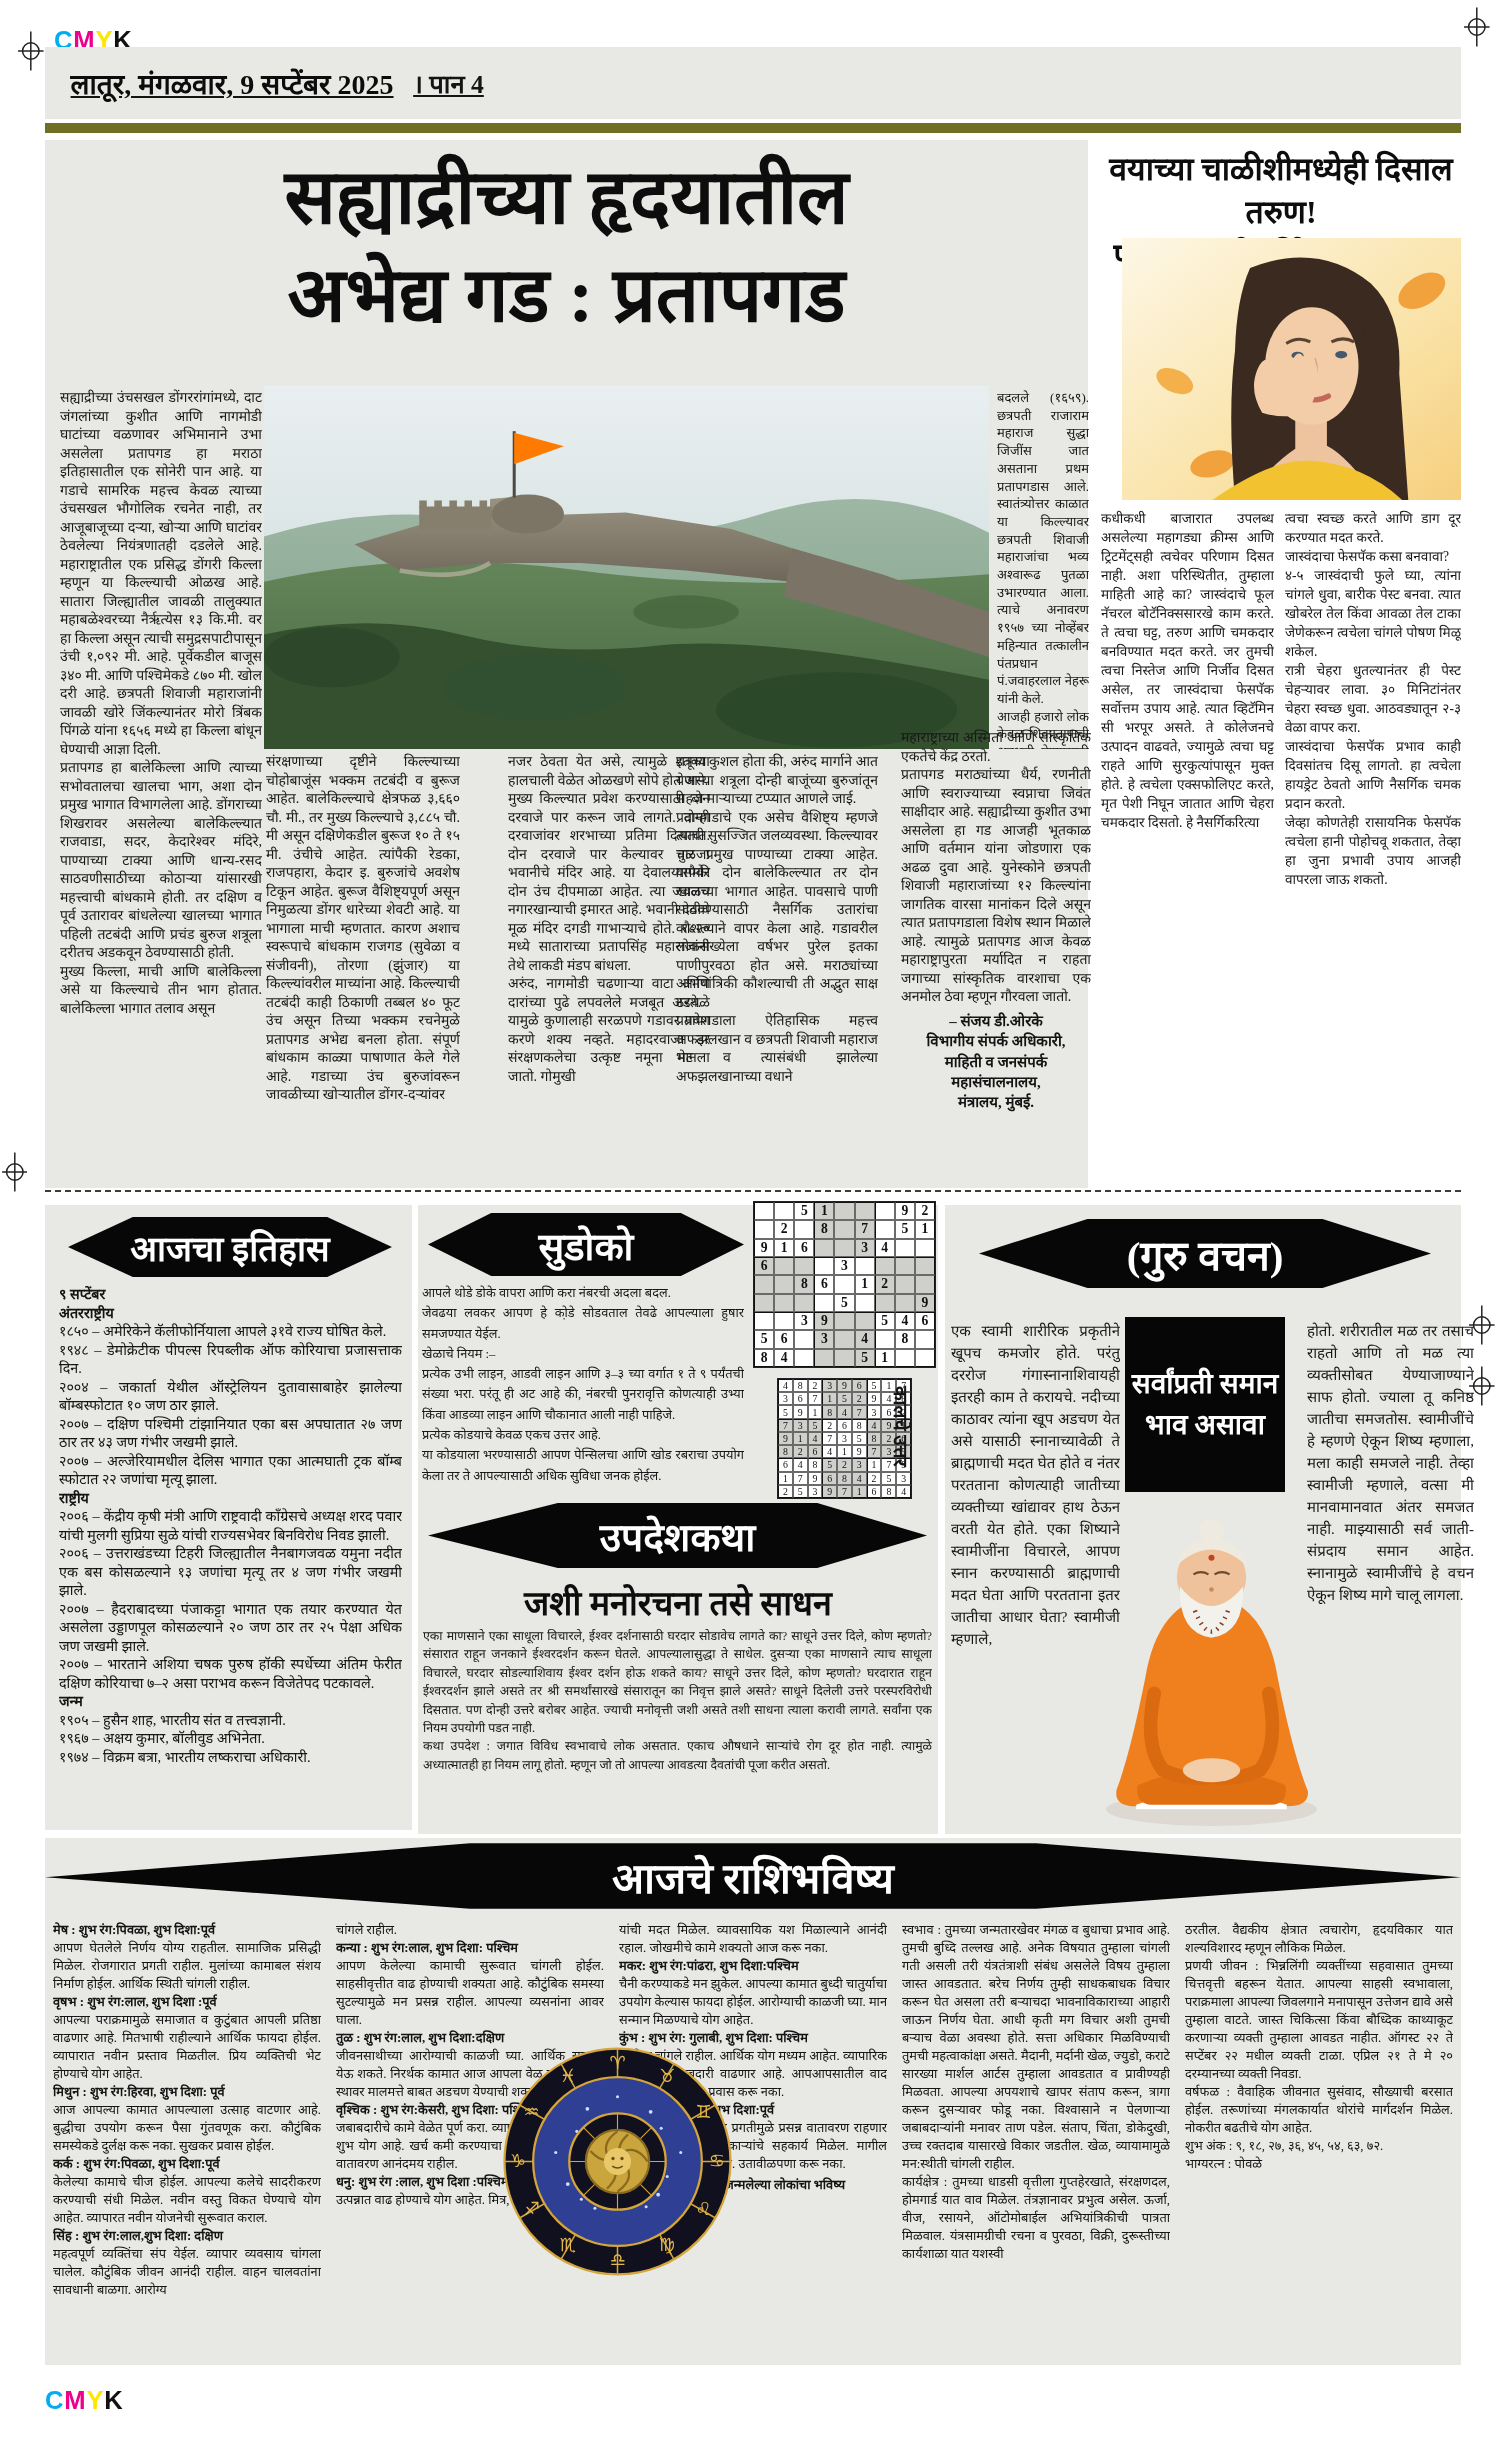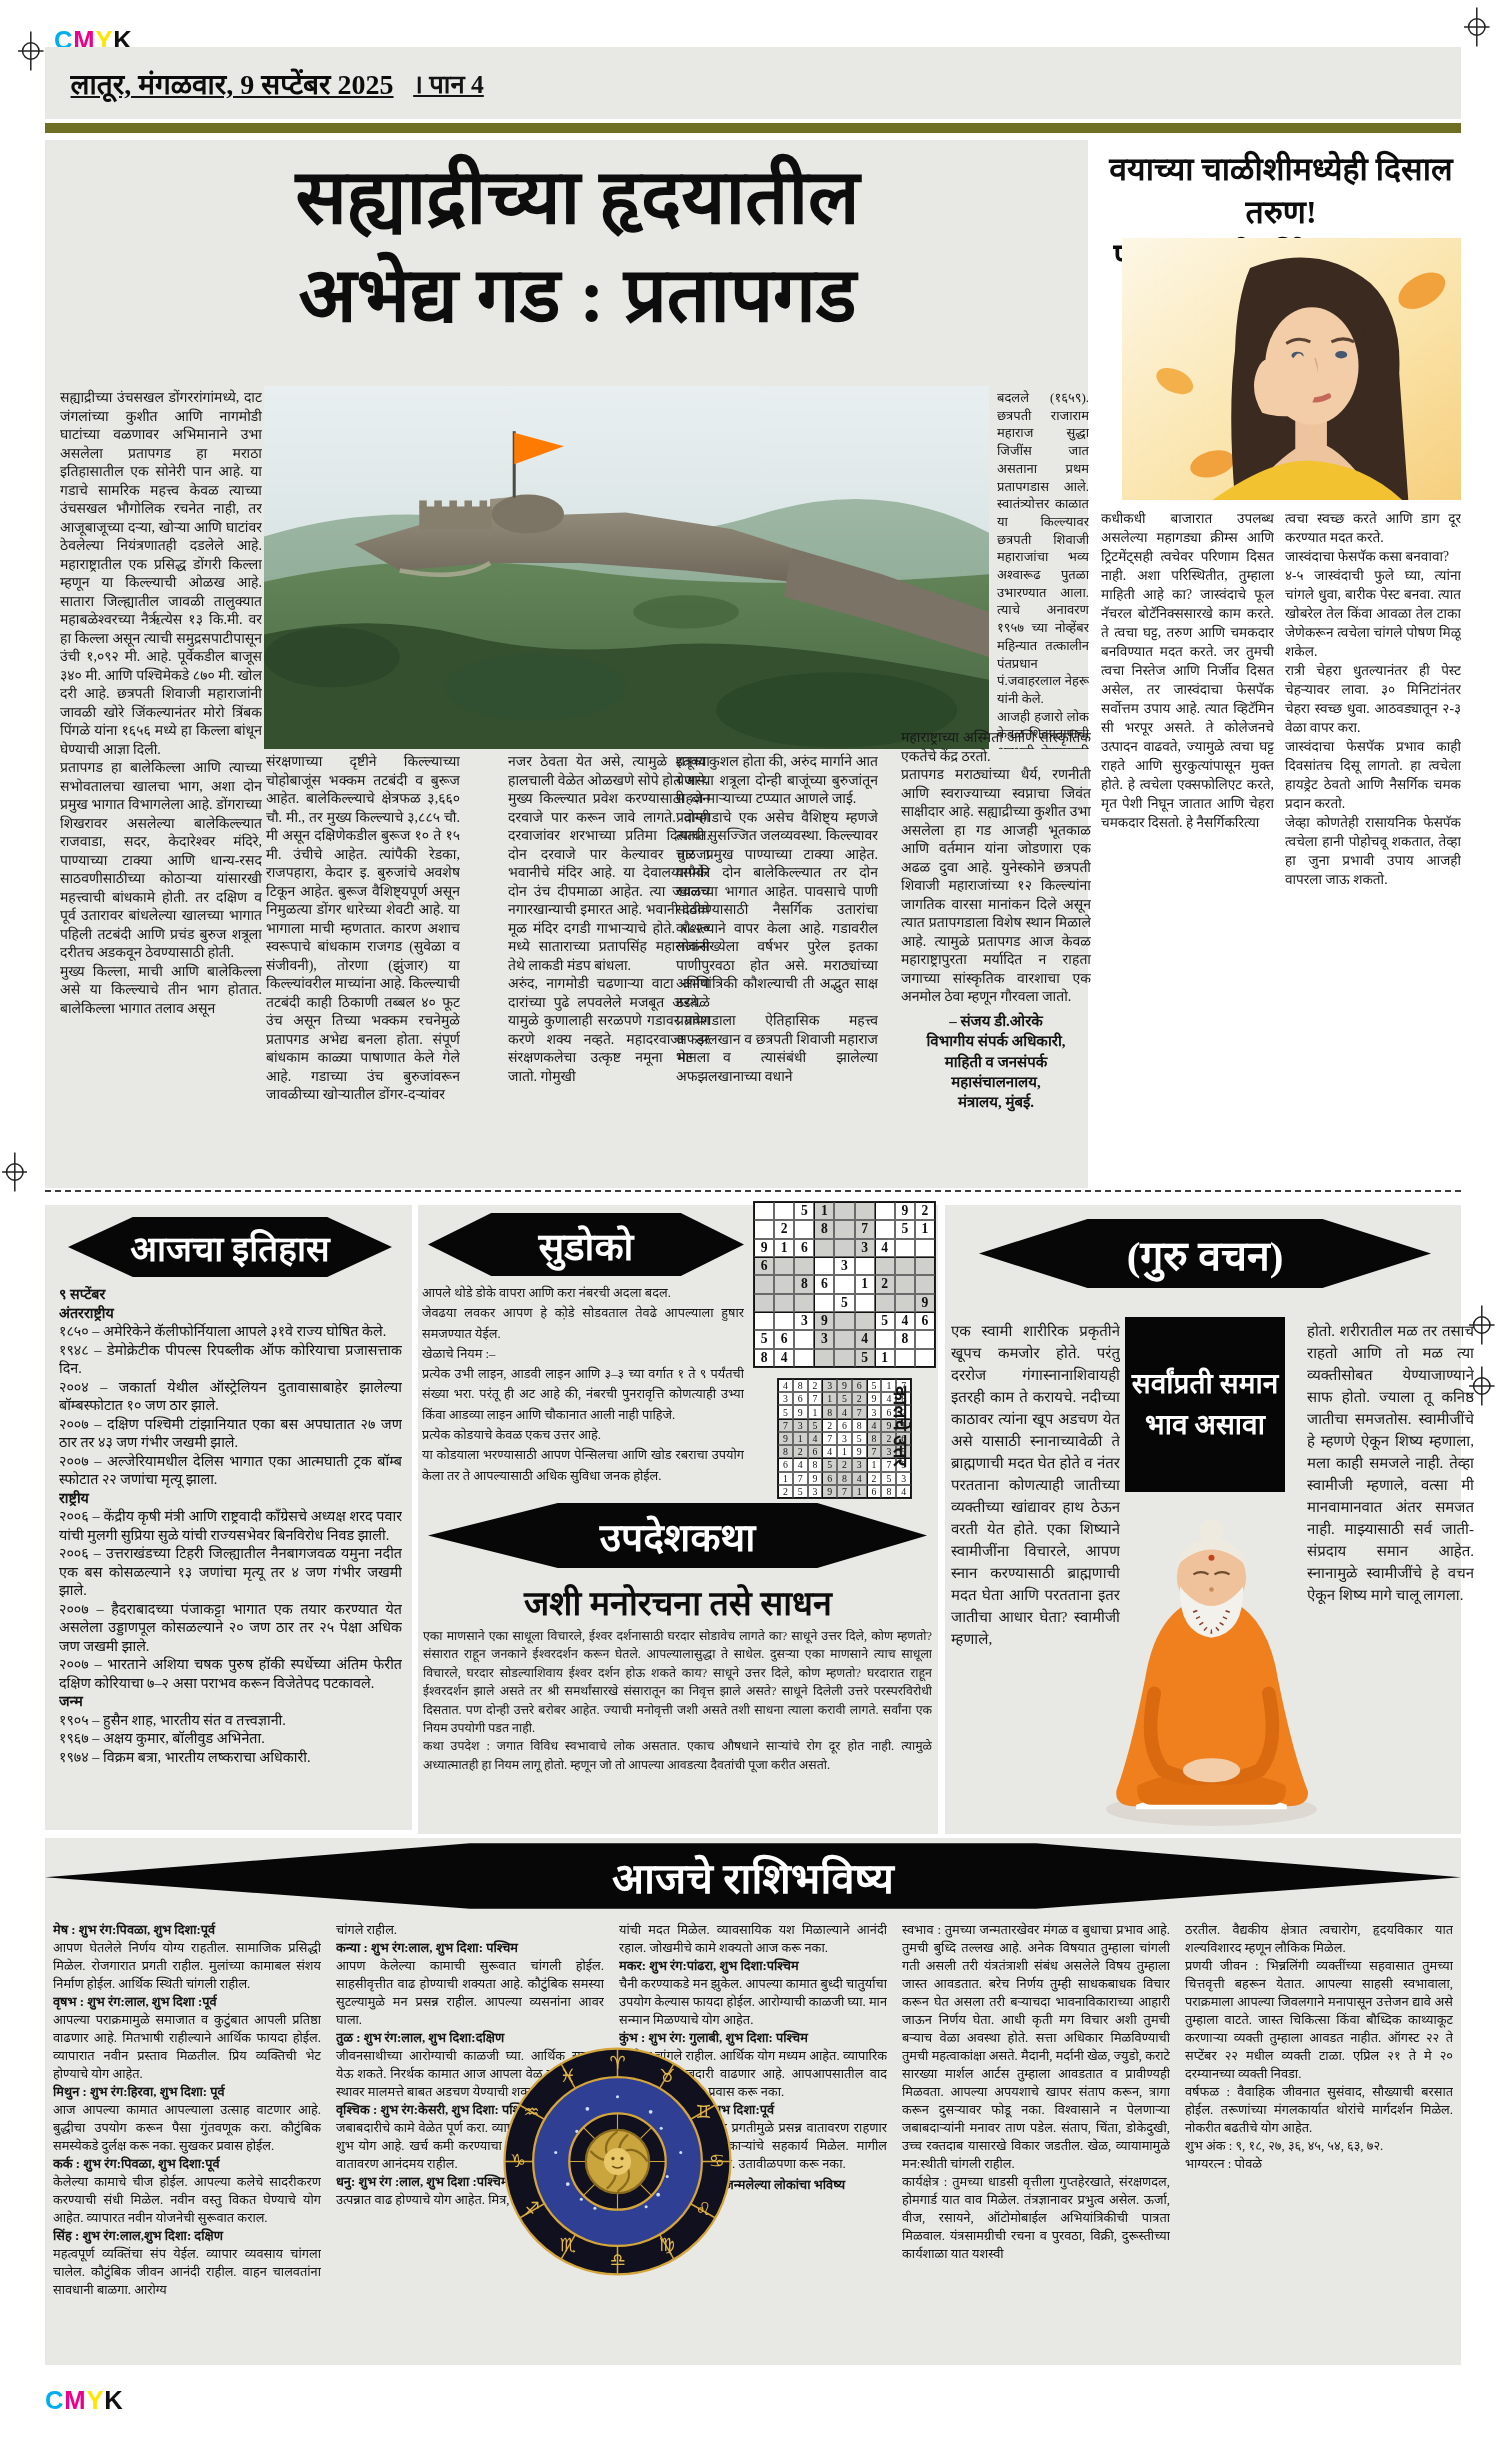--- a/index.html
+++ b/index.html
@@ -14,21 +14,21 @@
   .cmyk .c{color:#00aeef}.cmyk .m{color:#ec008c}.cmyk .y{color:#ffe600}.cmyk .k{color:#111}
   
   #masthead{left:45px;top:47px;width:1416px;height:72px;display:flex;align-items:center;justify-content:space-between;padding:0 25.6px;box-sizing:border-box;}
   #masthead .mtitle{font-size:57px;font-weight:900;color:#0c0c0c;text-shadow:1.5px 1.5px 0 #bdbdb8;}
   #masthead .mtag{font-size:22px;font-weight:bold;color:#1c1c1c;margin-left:21px;}
   #masthead .mdate{font-size:28px;font-weight:900;color:#0c0c0c;}
   #masthead .mpage{font-size:25.6px;font-weight:900;margin-left:19.6px;}
   #olive-rule{position:absolute;left:45px;top:123px;width:1416px;height:9.8px;background:#6e6e25;}
   
   #main-panel{left:45px;top:140px;width:1043px;height:1048px;}
-  #headline{position:absolute;left:45px;top:148px;width:1043px;text-align:center;font-weight:900;color:#0d0d0d;font-size:76px;line-height:1.29;padding-left:11px;}
+  #headline{position:absolute;left:45px;top:148px;width:1043px;text-align:center;font-weight:900;color:#0d0d0d;font-size:76px;line-height:1.29;}
   .acol{position:absolute;font-size:14px;line-height:18.5px;}
   #a-col1{left:60px;top:389px;width:202px;height:791px;}
   #a-col2{left:266px;top:753px;width:194px;height:423px;}
   #a-col3{left:473px;top:753px;width:202px;height:423px;margin-left:35px;}
   #a-col4{left:676px;top:753px;width:202px;height:423px;}
   #a-col5t{left:997px;top:389px;width:92px;height:360px;font-size:13px;line-height:17.7px;}
   #a-col5b{left:901px;top:729px;width:190px;height:426px;}
   .byline{margin-top:4.5px;font-weight:bold;font-size:15px;line-height:20.3px;text-align:center;}
   #fort-photo{position:absolute;left:264px;top:386px;width:725px;height:363px;}
   

